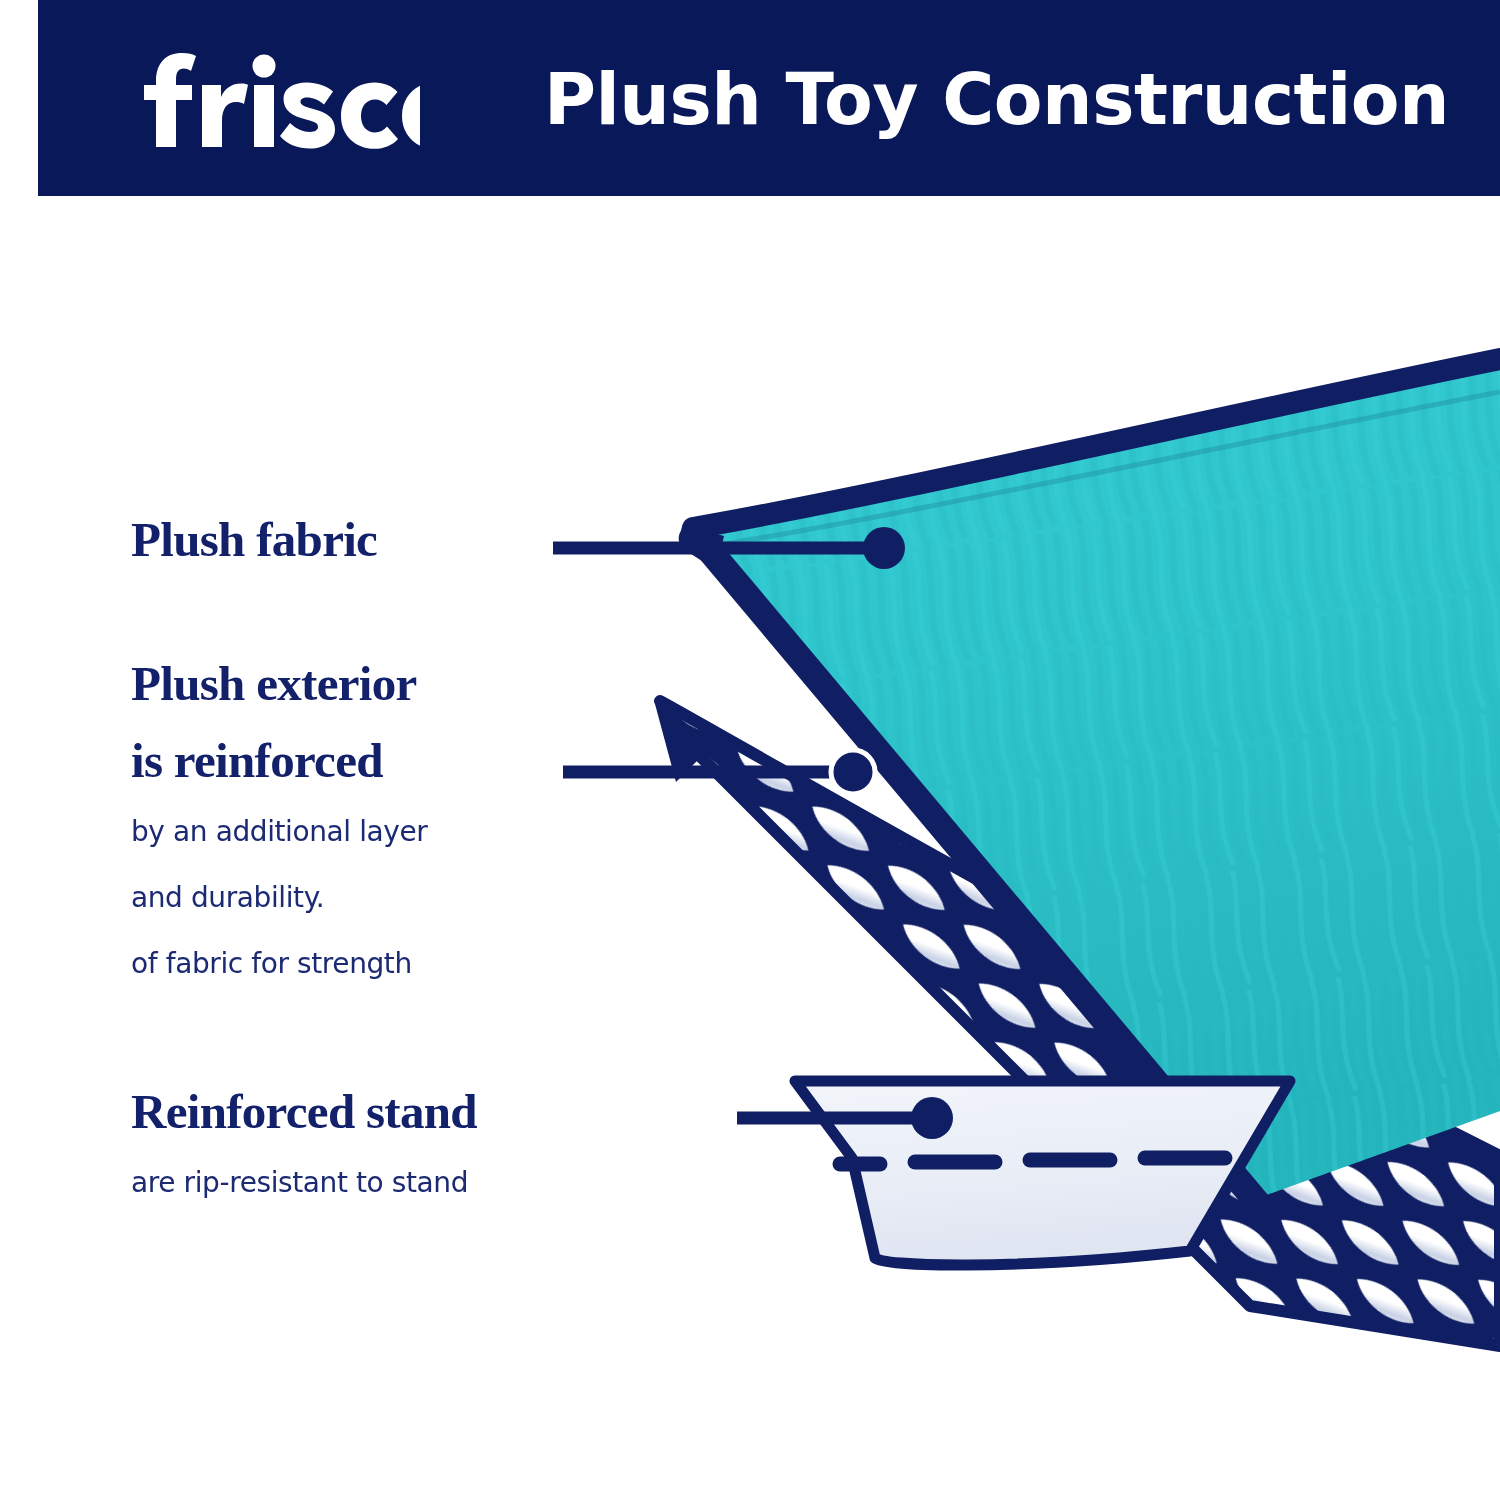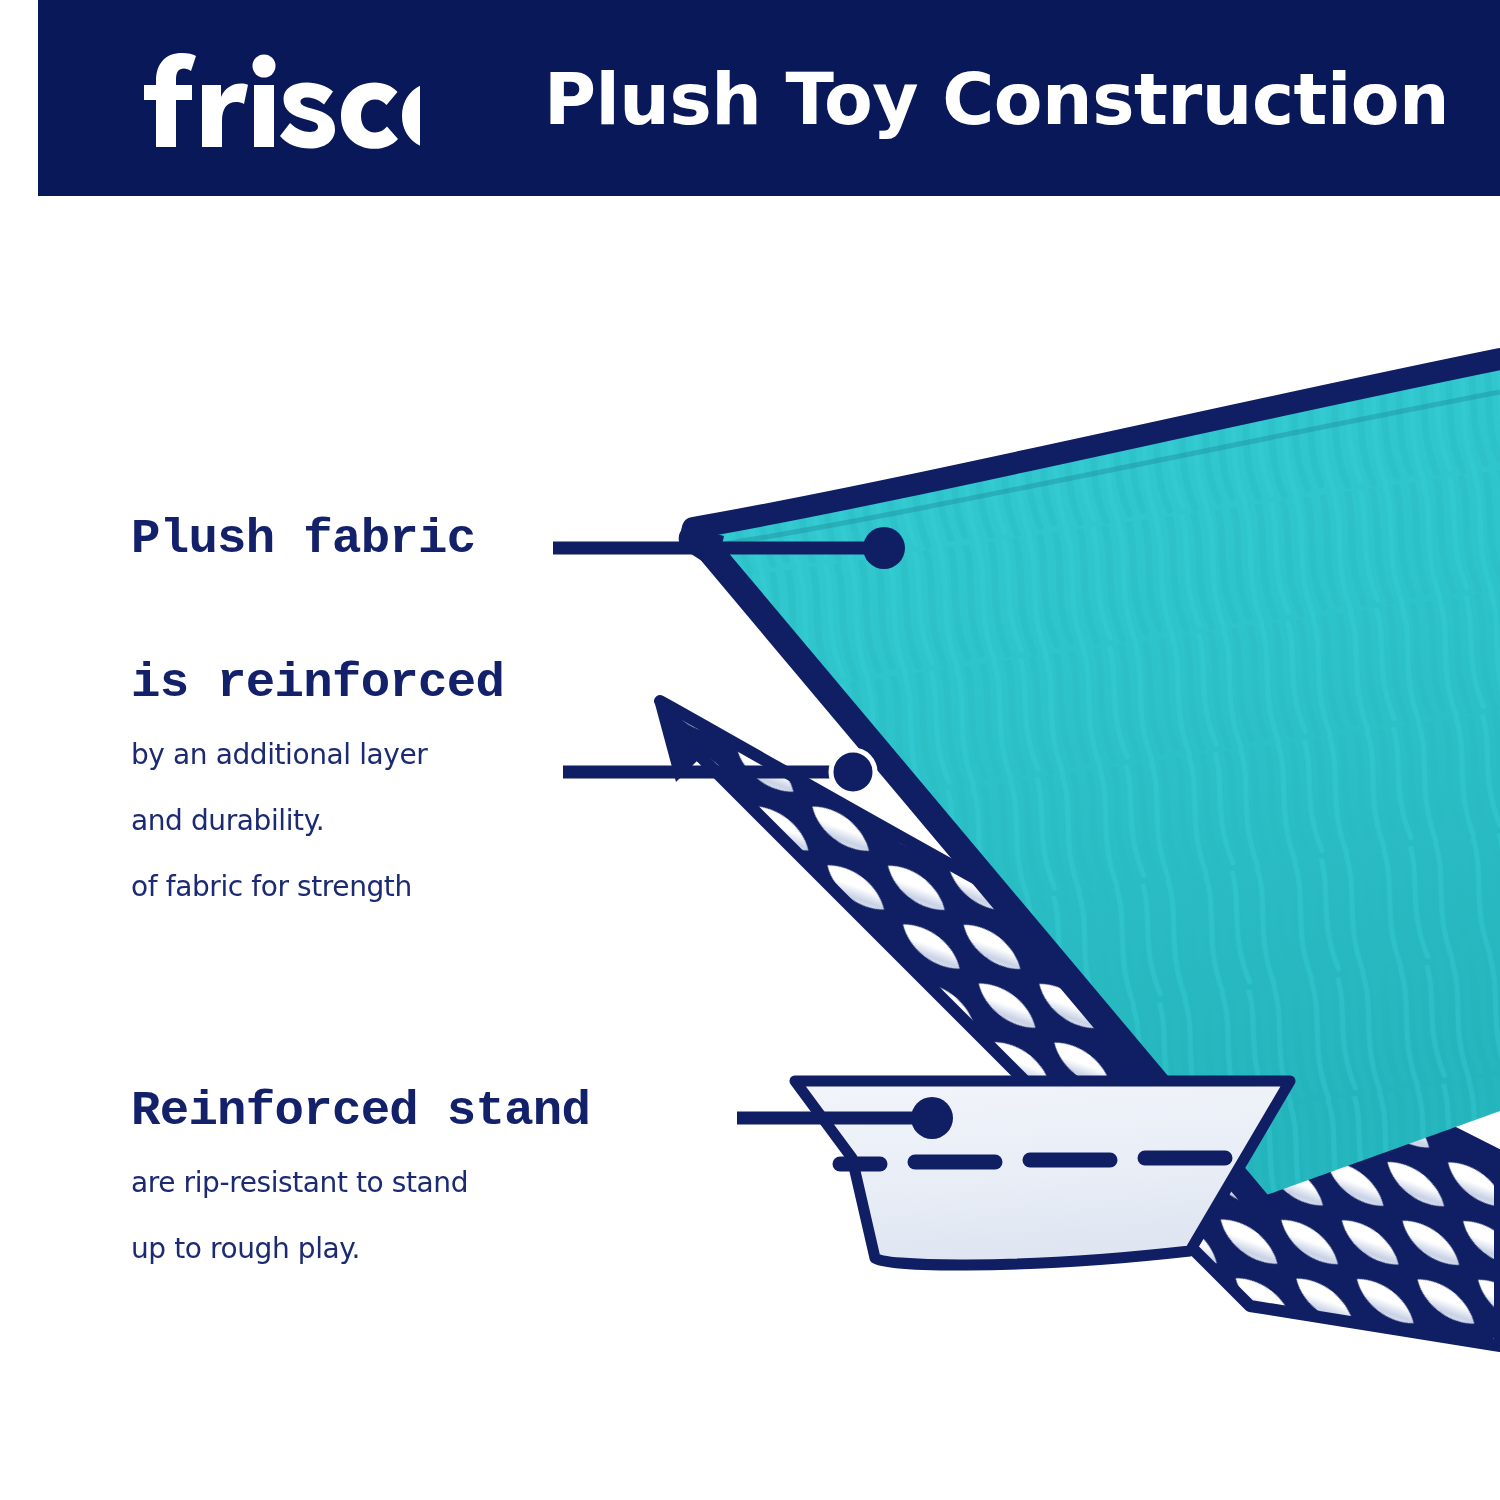--- a/index.html
+++ b/index.html
@@ -69,21 +69,21 @@
     height: 1304px;
   }
   .illustration svg { display: block; }
 
   
   .callout {
     position: absolute;
     color: #10206a;
   }
   .callout .c-head {
-    font-family: Liberation Mono, monospace;
+    font-family: Liberation Serif, serif;
     font-weight: bold;
     font-size: 49px;
     line-height: 77px;
     letter-spacing: -0.7px;
     white-space: nowrap;
     color: #13216b;
   }
   .callout .c-body {
     font-family: "DejaVu Sans", sans-serif;
     font-weight: normal;
@@ -273,25 +273,25 @@
         </g>
       </g>
     </svg>
   </div>
 
   <div class="callout" id="callout-plush-fabric">
     <div class="c-head">Plush fabric</div>
   </div>
 
   <div class="callout" id="callout-plush-exterior">
+    <div class="c-head">Plush exterior</div>
     <div class="c-head">is reinforced</div>
     <div class="c-body">by an additional layer</div>
     <div class="c-body">and durability.</div>
     <div class="c-body">of fabric for strength</div>
   </div>
 
   <div class="callout" id="callout-reinforced-seams">
     <div class="c-head">Reinforced stand</div>
     <div class="c-body">are rip-resistant to stand</div>
-    <div class="c-body">up to rough play.</div>
   </div>
 
 </div>
 
 </body></html>

